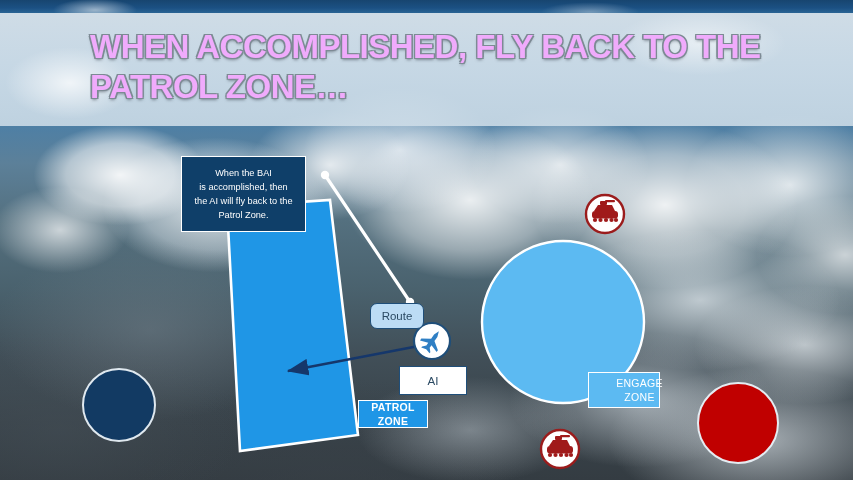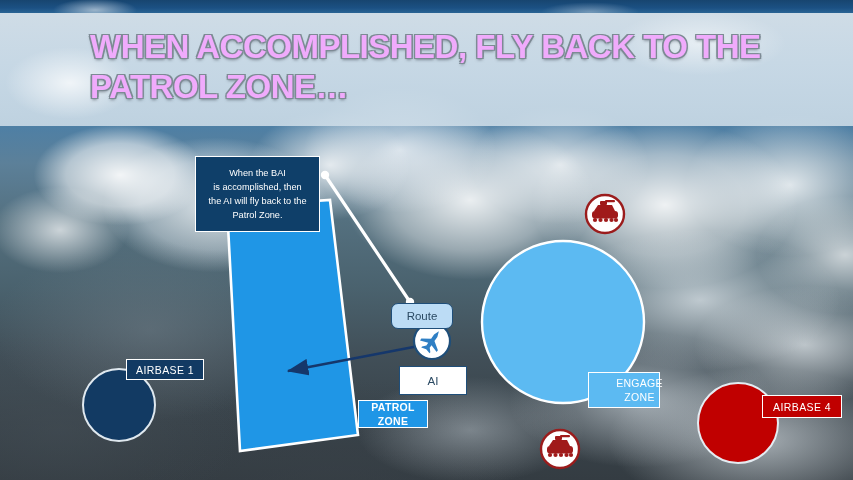--- a/index.html
+++ b/index.html
@@ -63,42 +63,42 @@
     white-space:pre-line;}
 
   
   #overlay{position:absolute;inset:0;}
 
   
   .lbl{position:absolute;box-sizing:border-box;display:flex;
     align-items:center;justify-content:center;text-align:center;
     font-family:"Liberation Sans",sans-serif;white-space:pre-line;}
 
-  .lbl-route{left:370px;top:303px;width:62px;height:26px;
+  .lbl-route{left:370px;top:303px;width:54px;height:26px;
     background:#bcdcf5;border:1.6px solid #1f4e79;border-radius:7px;
-    color:#2b4a63;font-size:11.5px;margin-left:21px;}
+    color:#2b4a63;font-size:11.5px;}
   .lbl-ai{left:399px;top:366px;width:68px;height:29px;
     background:#ffffff;border:1.6px solid #1f4e79;
     color:#2b4a63;font-size:11.5px;}
   .lbl-patrol{left:358px;top:400px;width:70px;height:28px;
     background:#1f96e6;border:1.6px solid #ffffff;
     color:#ffffff;font-size:10.5px;font-weight:bold;line-height:1.35;
     letter-spacing:.3px;}
   .lbl-engage{left:588px;top:372px;width:72px;height:36px;
     background:#5cbaf2;border:1.4px solid #ffffff;
     color:#ffffff;font-size:10.5px;line-height:1.35;letter-spacing:.3px;padding-left:31px;}
   .lbl-ab1{left:126px;top:359px;width:78px;height:21px;
     background:#123a63;border:1.6px solid #ffffff;
     color:#ffffff;font-size:10.5px;letter-spacing:.4px;}
   .lbl-ab4{left:762px;top:395px;width:80px;height:23px;
     background:#c00000;border:1.6px solid #ffffff;
     color:#ffffff;font-size:10.5px;letter-spacing:.4px;}
 
   
-  .callout{position:absolute;left:195px;top:156px;width:125px;height:76px;
+  .callout{position:absolute;left:181px;top:156px;width:125px;height:76px;
     box-sizing:border-box;
     background:#0f3f६9;
     background:#0f3f69;
     border:1.5px solid #ffffff;
     color:#ffffff;font-size:9.2px;line-height:1.55;text-align:center;
     display:flex;align-items:center;justify-content:center;
     white-space:pre-line;padding:2px 4px;}
 </style>
 </head>
 <body>
@@ -185,16 +185,14 @@
 is accomplished, then
 the AI will fly back to the
 Patrol Zone.</div>
 
   <div class="lbl lbl-route">Route</div>
   <div class="lbl lbl-ai">AI</div>
   <div class="lbl lbl-patrol">PATROL
 ZONE</div>
   <div class="lbl lbl-engage">ENGAGE
 ZONE</div>
-  <div class="lbl lbl-ab1">AIRBASE 1</div>
-  <div class="lbl lbl-ab4">AIRBASE 4</div>
 
 </div>
 
 </body></html>

